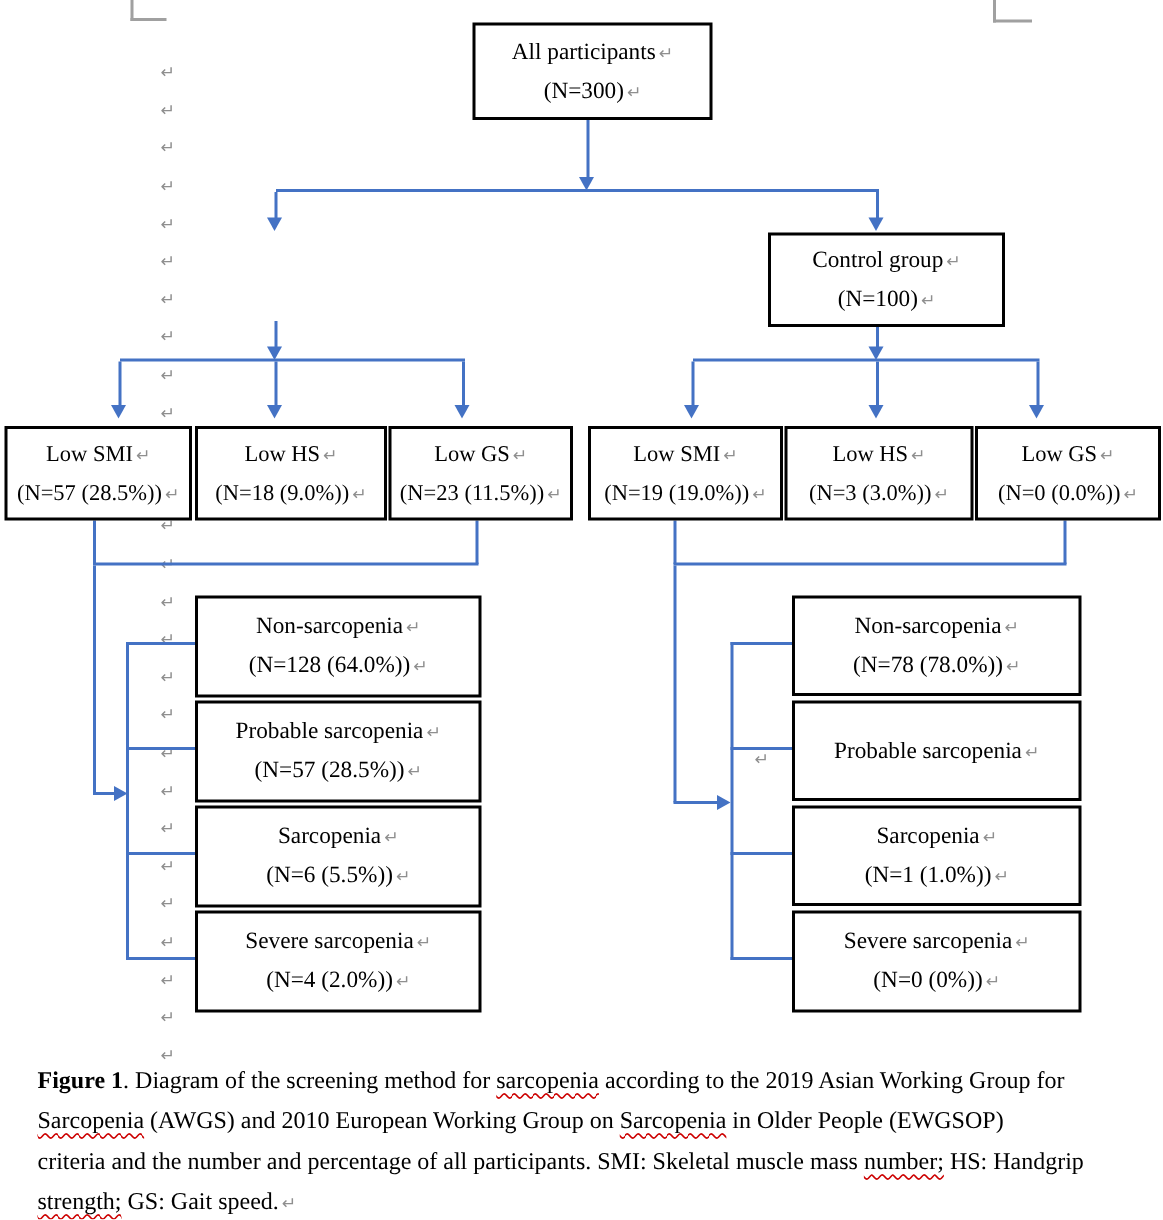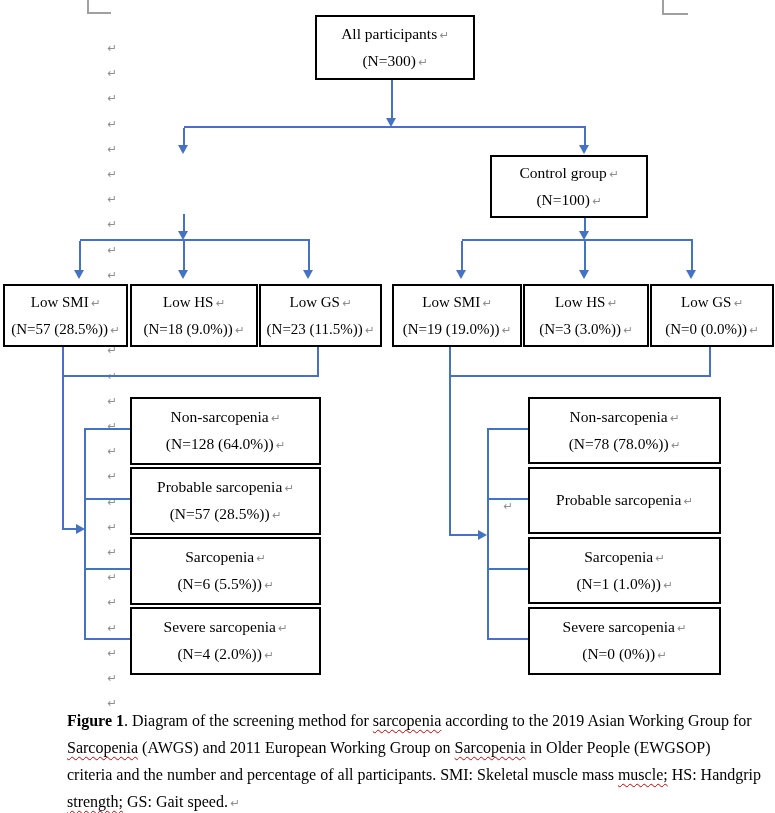--- a/index.html
+++ b/index.html
@@ -17,21 +17,21 @@
   .v{position:absolute;width:2px;background:#4472C4;z-index:2;}
   .h{position:absolute;height:2px;background:#4472C4;z-index:2;}
   .ahd{position:absolute;width:0;height:0;border-left:5px solid transparent;
        border-right:5px solid transparent;border-top:9px solid #4472C4;z-index:2;}
   .ahr{position:absolute;width:0;height:0;border-top:5px solid transparent;
        border-bottom:5px solid transparent;border-left:9px solid #4472C4;z-index:2;}
   
   .corner{position:absolute;border-left:2px solid #a0a0a0;border-bottom:2px solid #a0a0a0;z-index:1;}
   
   #caption{position:absolute;left:25px;top:707px;width:730px;font-size:16px;line-height:27px;z-index:3;}
-  .cap-line{white-space:nowrap;margin-left:42px;}
+  .cap-line{white-space:nowrap;}
   .b{font-weight:bold;}
   .sq{text-decoration:underline;text-decoration-style:wavy;text-decoration-color:#cc0000;
       text-decoration-thickness:1px;text-underline-offset:3px;}
 </style>
 </head>
 <body>
 
 <div id="canvas">
 
   <div class="corner" style="left:87px;top:0;width:22px;height:12px"></div>
@@ -119,21 +119,21 @@
   <div class="h" style="left:487px;top:498px;width:43px"></div>
   <div class="h" style="left:487px;top:568px;width:43px"></div>
   <div class="h" style="left:487px;top:638px;width:43px"></div>
 
   <div class="box" style="left:315px;top:15px;width:156px;height:61px">
     <div class="bl"><span>All participants</span><span class="pil">↵</span></div>
     <div class="bl"><span>(N=300)</span><span class="pil">↵</span></div>
   </div>
 
 
-  <div class="box" style="left:490px;top:155px;width:154px;height:59px">
+  <div class="box" style="left:512px;top:155px;width:154px;height:59px">
     <div class="bl"><span>Control group</span><span class="pil">↵</span></div>
     <div class="bl"><span>(N=100)</span><span class="pil">↵</span></div>
   </div>
 
   <div class="box" style="left:3px;top:284px;width:121px;height:59px;font-size:15px">
     <div class="bl"><span>Low SMI</span><span class="pil">↵</span></div>
     <div class="bl"><span>(N=57 (28.5%))</span><span class="pil">↵</span></div>
   </div>
 
   <div class="box" style="left:130px;top:284px;width:124px;height:59px;font-size:15px">
@@ -195,18 +195,18 @@
     <div class="bl"><span>(N=1 (1.0%))</span><span class="pil">↵</span></div>
   </div>
 
   <div class="box" style="left:528px;top:607px;width:189px;height:64px">
     <div class="bl"><span>Severe sarcopenia</span><span class="pil">↵</span></div>
     <div class="bl"><span>(N=0 (0%))</span><span class="pil">↵</span></div>
   </div>
 
   <div id="caption">
       <div class="cap-line"><span class="b">Figure 1</span><span>. Diagram of the screening method for </span><span class="sq">sarcopenia</span><span> according to the 2019 Asian Working Group for</span></div>
-      <div class="cap-line"><span class="sq">Sarcopenia</span><span> (AWGS) and 2011 European Working Group on </span><span class="sq">Sarcopenia</span><span> in Older People (EWGSOP)</span></div>
-      <div class="cap-line"><span>criteria and the number and percentage of all participants. SMI: Skeletal muscle mass </span><span class="sq">muscle;</span><span> HS: Handgrip</span></div>
+      <div class="cap-line"><span class="sq">Sarcopenia</span><span> (AWGS) and 2010 European Working Group on </span><span class="sq">Sarcopenia</span><span> in Older People (EWGSOP)</span></div>
+      <div class="cap-line"><span>criteria and the number and percentage of all participants. SMI: Skeletal muscle mass </span><span class="sq">number;</span><span> HS: Handgrip</span></div>
       <div class="cap-line"><span class="sq">strength;</span><span> GS: Gait speed.</span><span class="pil">↵</span></div>
     </div>
 
 </div>
 
 </body></html>

